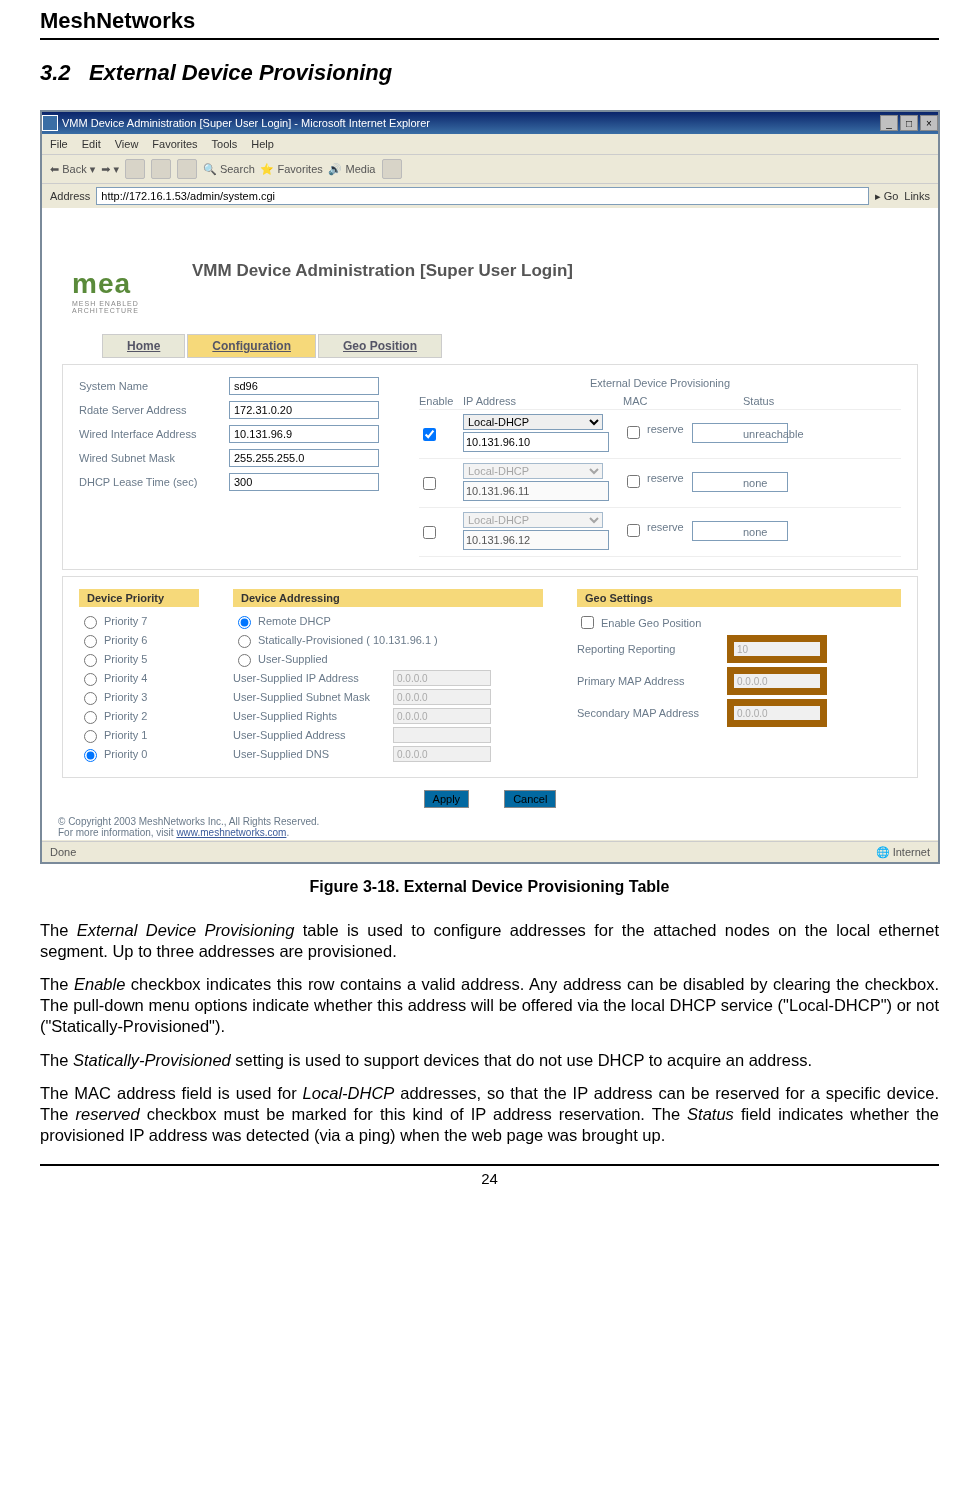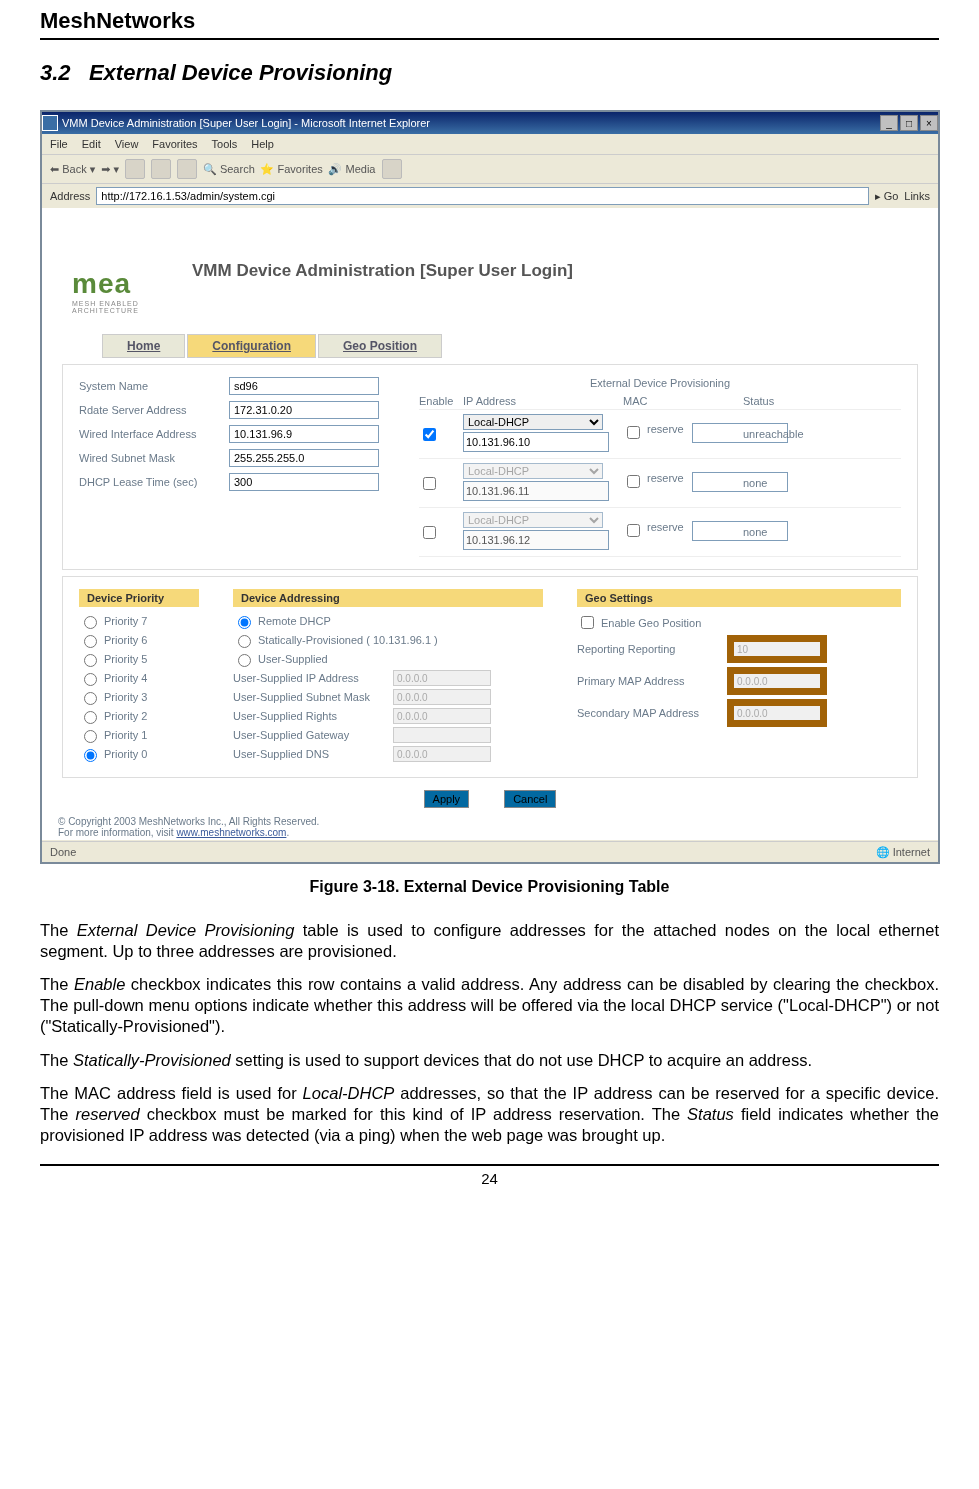--- a/index.html
+++ b/index.html
@@ -248,21 +248,21 @@
             </div>
           <div class="da-field">
               <span class="label">User-Supplied Subnet Mask</span>
               <input disabled="" value="0.0.0.0" style="">
             </div>
           <div class="da-field">
               <span class="label">User-Supplied Rights</span>
               <input disabled="" value="0.0.0.0" style="">
             </div>
           <div class="da-field">
-              <span class="label">User-Supplied Gateway</span>
+              <span class="label">User-Supplied Address</span>
               <input disabled="" style="">
             </div>
           <div class="da-field">
               <span class="label">User-Supplied DNS</span>
               <input disabled="" value="0.0.0.0" style="">
             </div>
         </div>
         <div class="gs-col">
           <div class="section-title">Geo Settings</div>
           <div class="check-item">

